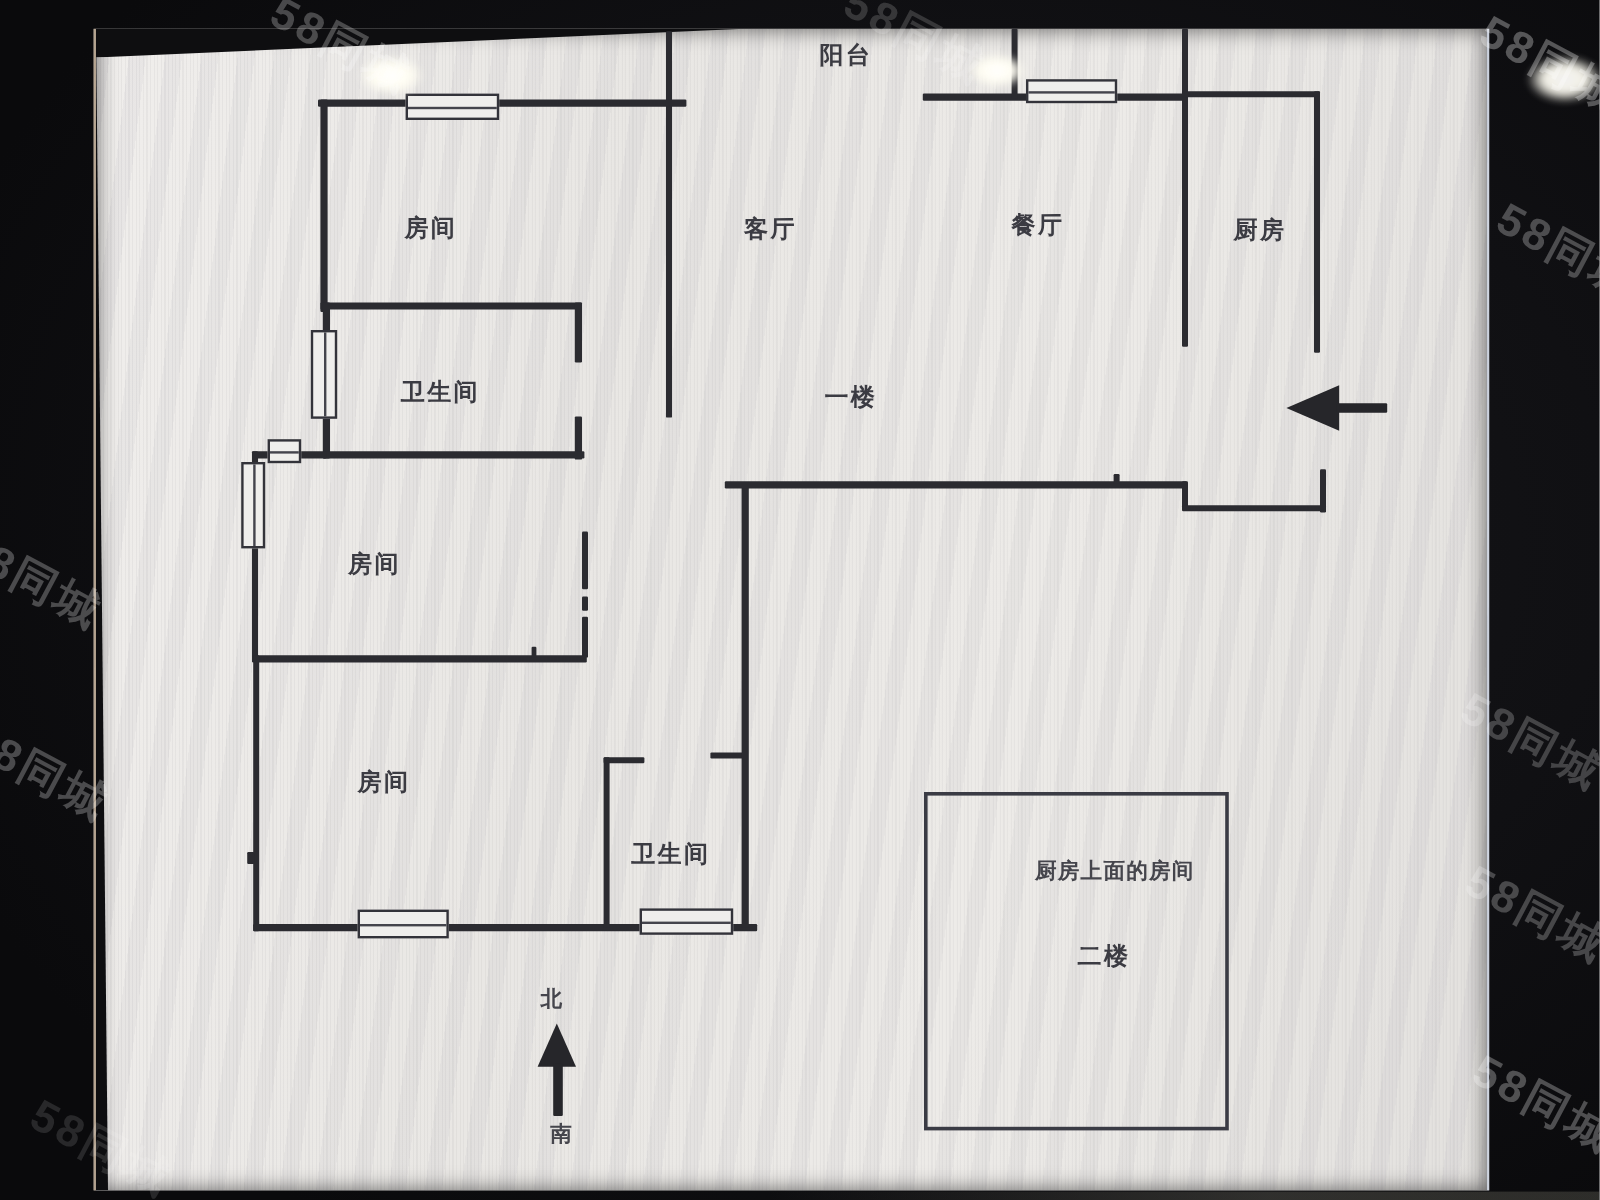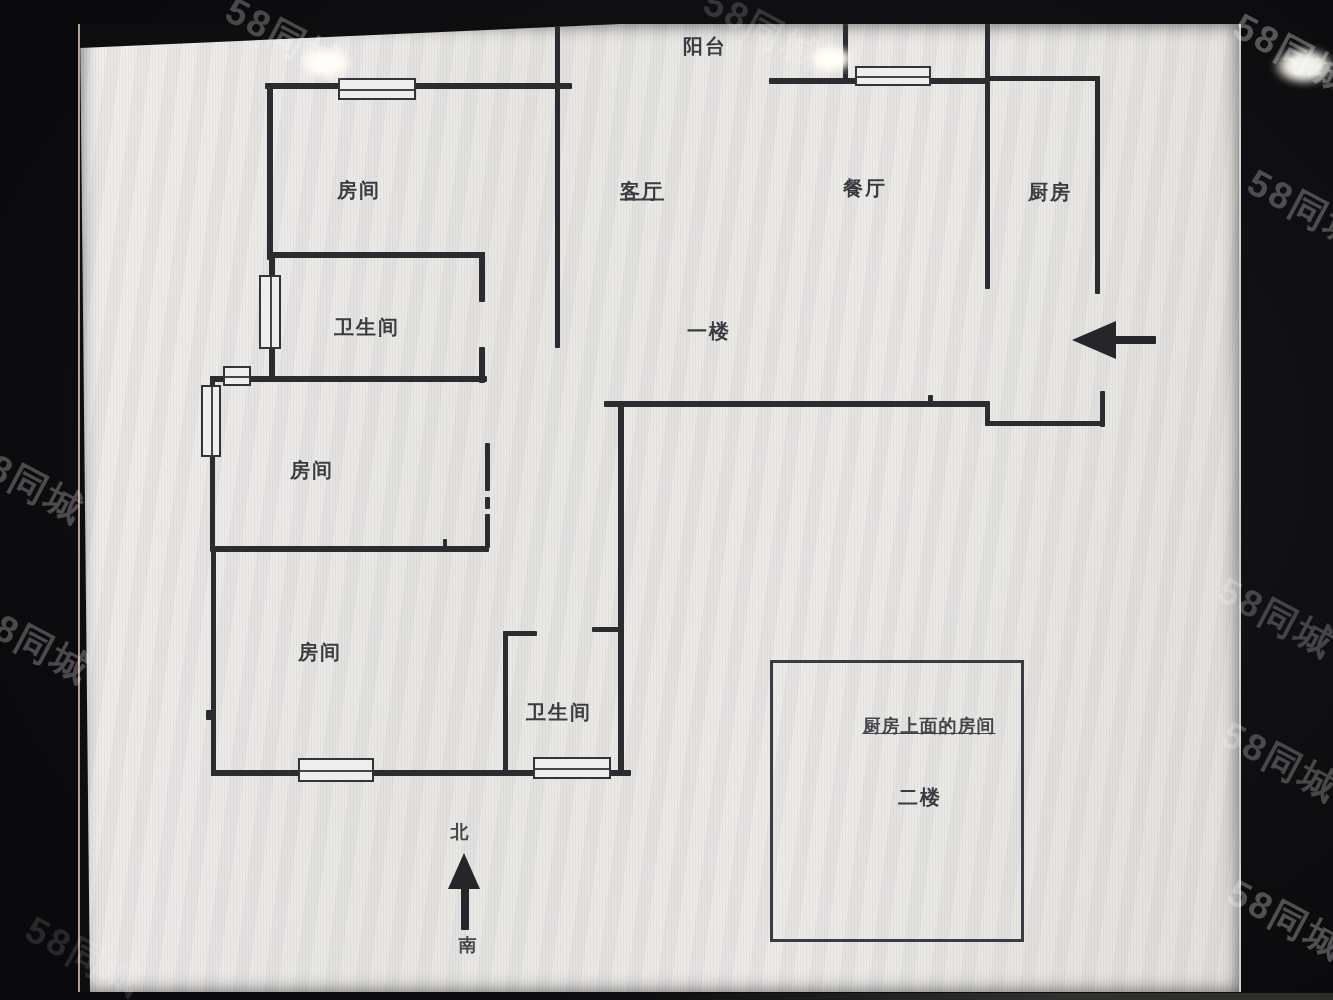--- a/index.html
+++ b/index.html
@@ -117,29 +117,29 @@
 
     <div class="arrowhead-left" style="left:992px;top:297px;"></div>
     <div class="wall" style="left:1034px;top:312px;width:42px;height:8px;background:#26262a;"></div>
 
     <div class="arrowhead-up" style="left:368px;top:829px;"></div>
     <div class="wall" style="left:381px;top:862px;width:8px;height:44px;background:#26262a;"></div>
 
     <div id="labels">
         <span style="left: 625px; top: 22px;">阳台</span>
         <span style="left: 279px; top: 166px;">房间</span>
-        <span style="left: 562px; top: 167px; text-decoration: underline;">客厅</span>
+        <span style="left: 562px; top: 167px;">客厅</span>
         <span style="left: 785px; top: 164px;">餐厅</span>
         <span style="left: 970px; top: 168px;">厨房</span>
         <span style="left: 287px; top: 303px;">卫生间</span>
         <span style="left: 629px; top: 307px;">一楼</span>
         <span style="left: 232px; top: 446px;">房间</span>
         <span style="left: 240px; top: 628px;">房间</span>
         <span style="left: 479px; top: 688px;">卫生间</span>
-        <span class="small" style="left: 849px; top: 702px; text-decoration: underline;">厨房上面的房间</span>
+        <span class="small" style="left: 849px; top: 702px;">厨房上面的房间</span>
         <span style="left: 840px; top: 773px;">二楼</span>
         <span class="small" style="left: 380px; top: 808px;">北</span>
         <span class="small" style="left: 388px; top: 921px;">南</span>
       </div>
   </div>
 
   <div class="glare" style="left:218px;top:22px;width:56px;height:34px;"></div>
   <div class="glare" style="left:726px;top:20px;width:50px;height:30px;"></div>
 </div>
 

